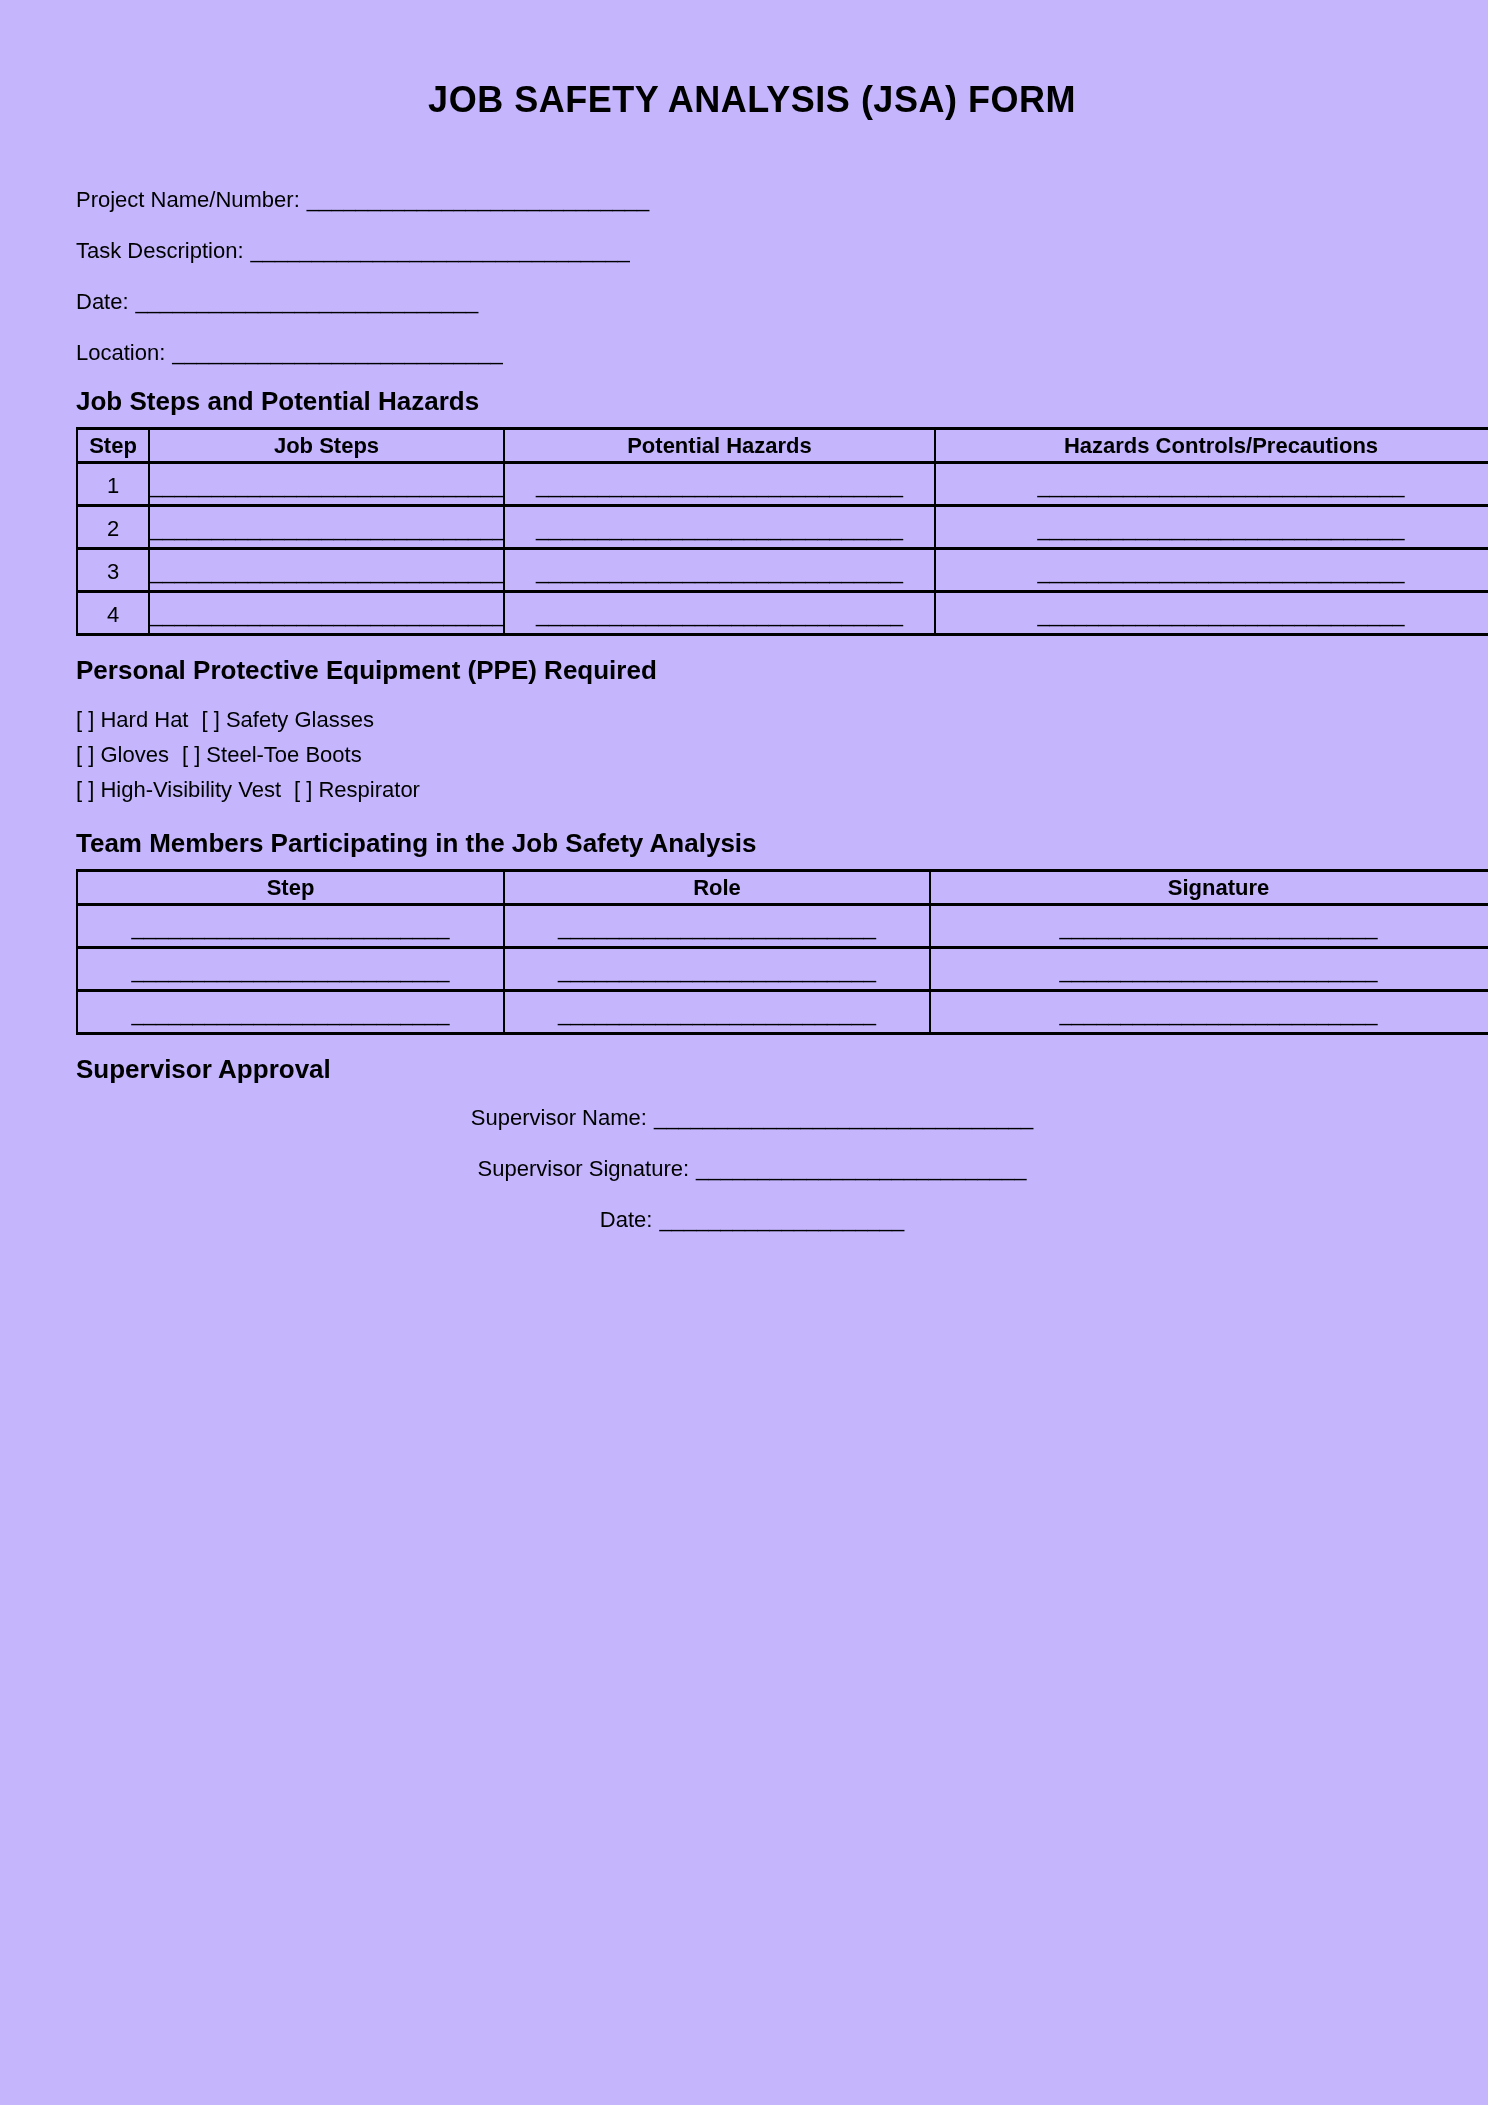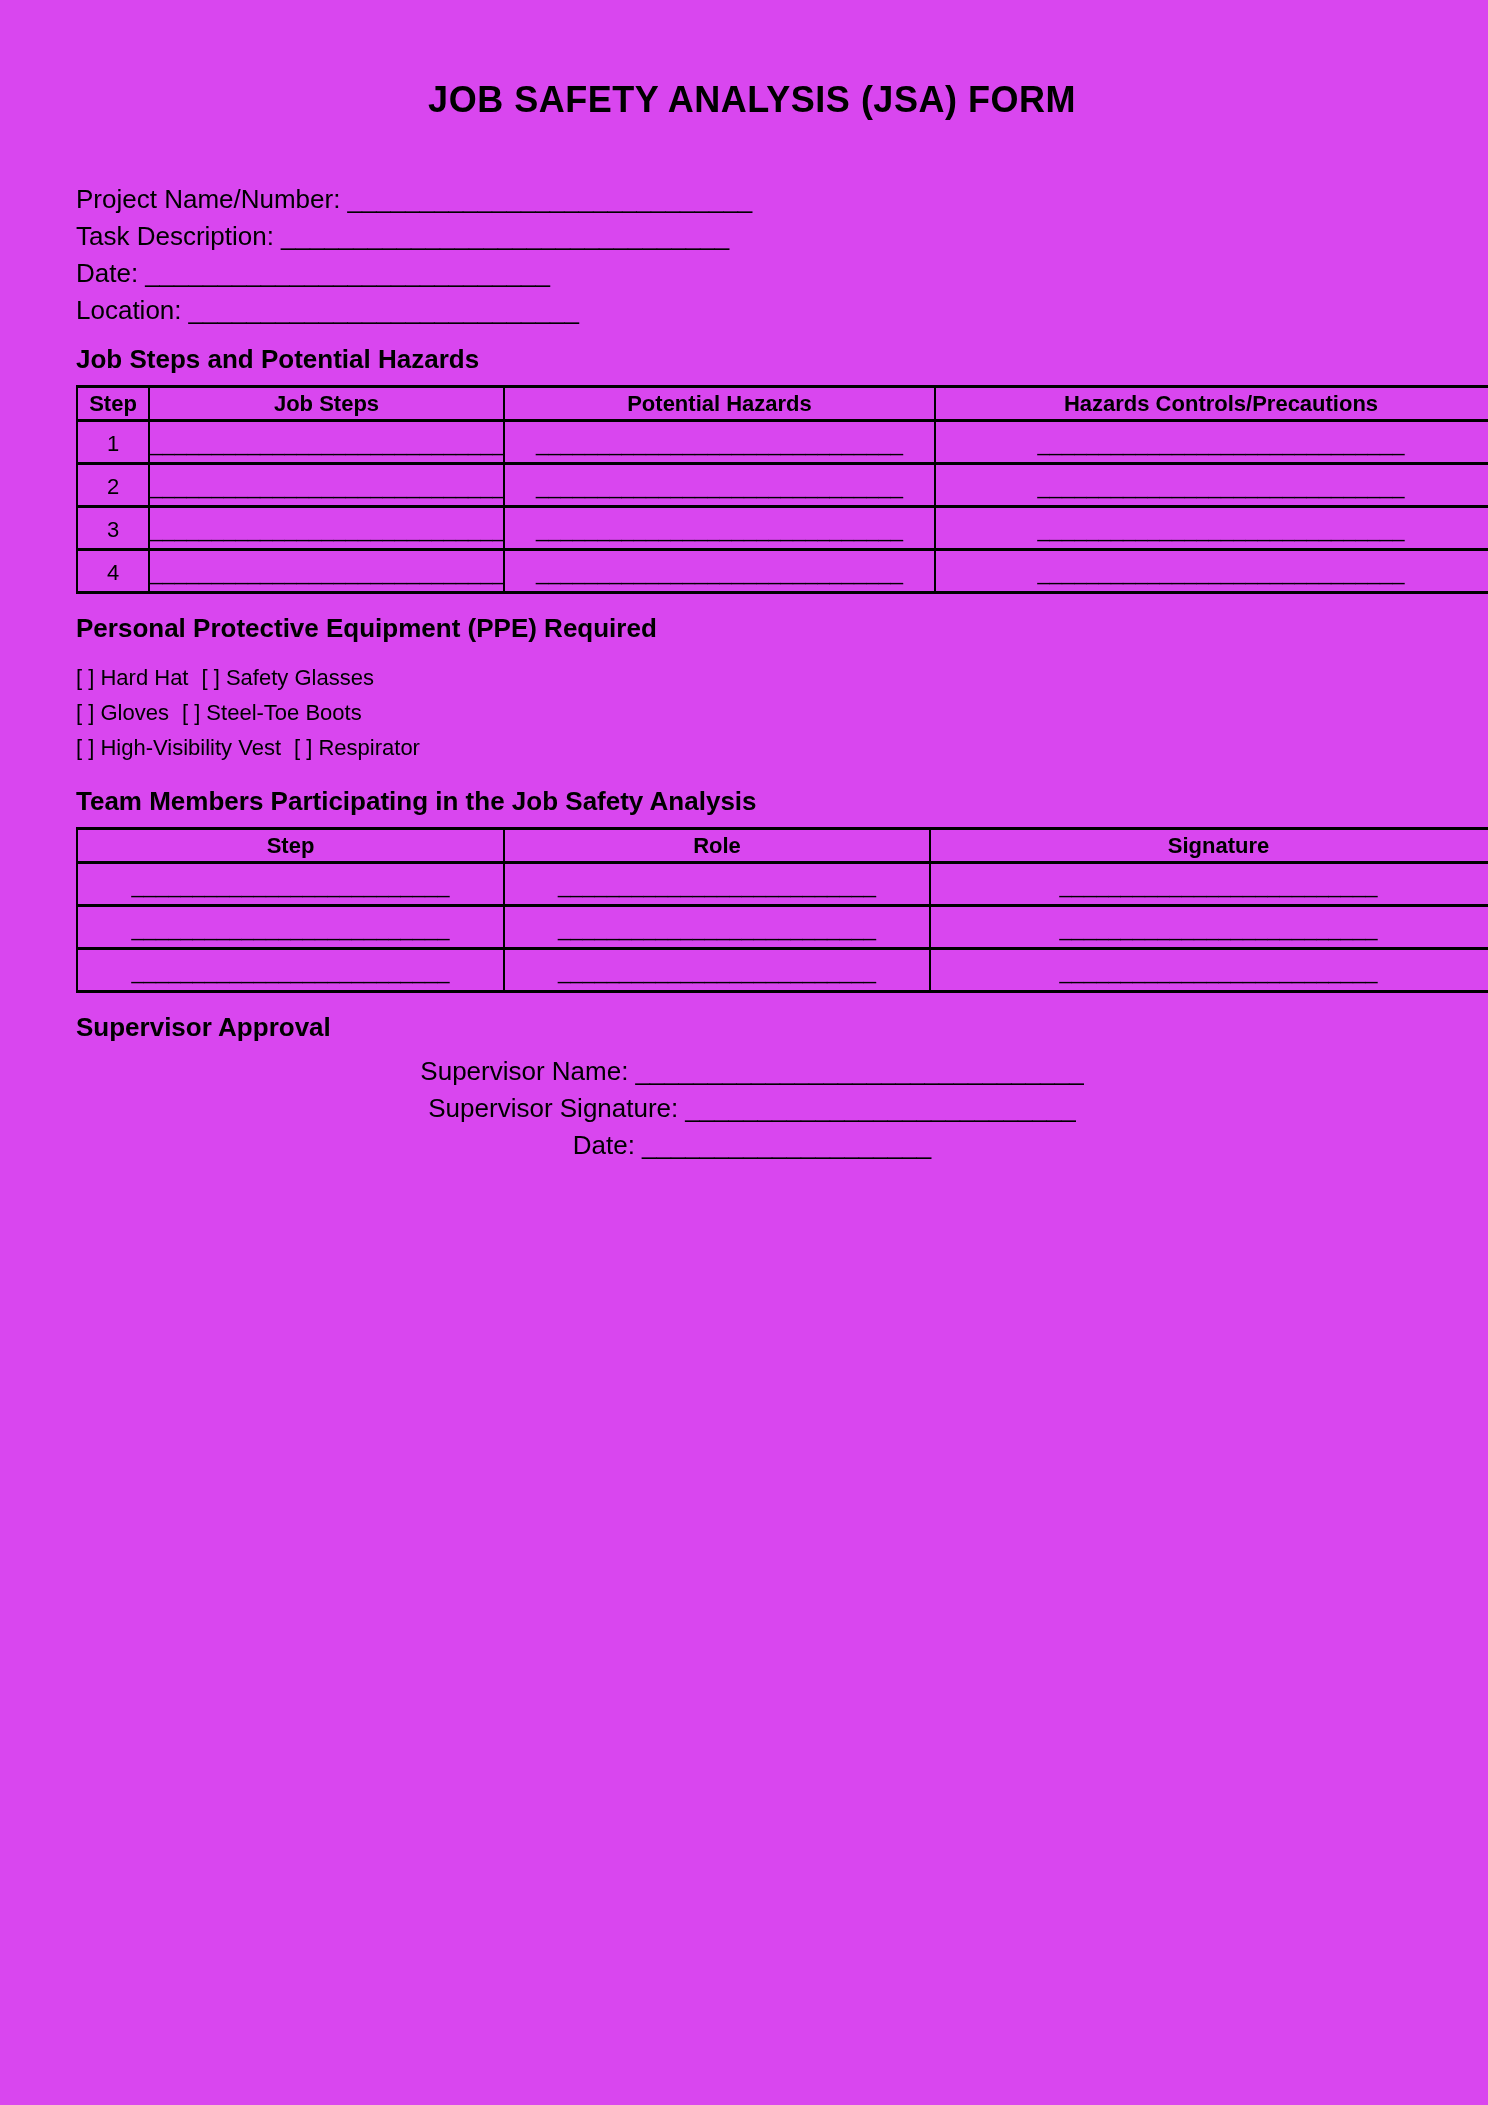--- a/index.html
+++ b/index.html
@@ -4,40 +4,41 @@
 <style>
   * { box-sizing: border-box; margin: 0; padding: 0; }
   html, body { background: #ffffff; }
   body {
     width: 1488px; height: 2105px;
     font-family: "Liberation Sans", "DejaVu Sans", sans-serif;
     color: #000000;
   }
   .page {
     width: 1488px; height: 2105px;
-    background: #d946ef;
+    background: #c4b5fd;
     overflow: hidden;
   }
   .content {
     width: 1352px;
     margin-left: 76px;
   }
   h1.form-title {
     margin-top: 78px;
     text-align: center;
     font-size: 36px;
     font-weight: bold;
     letter-spacing: 0.5px;
     line-height: 43px;
   }
   .fields { margin-top: 60px; }
   .field {
-    font-size: 26px;
+    font-size: 22px;
     line-height: 37px;
     white-space: nowrap;
+    margin-top: 14px;
   }
   .blank-line { margin-left: 7px; letter-spacing: 0; }
   h2.section-heading {
     font-size: 26px;
     font-weight: bold;
     line-height: 32px;
     margin-top: 14px;
     margin-bottom: 10px;
   }
   h2.gap-top { margin-top: 12px; }

